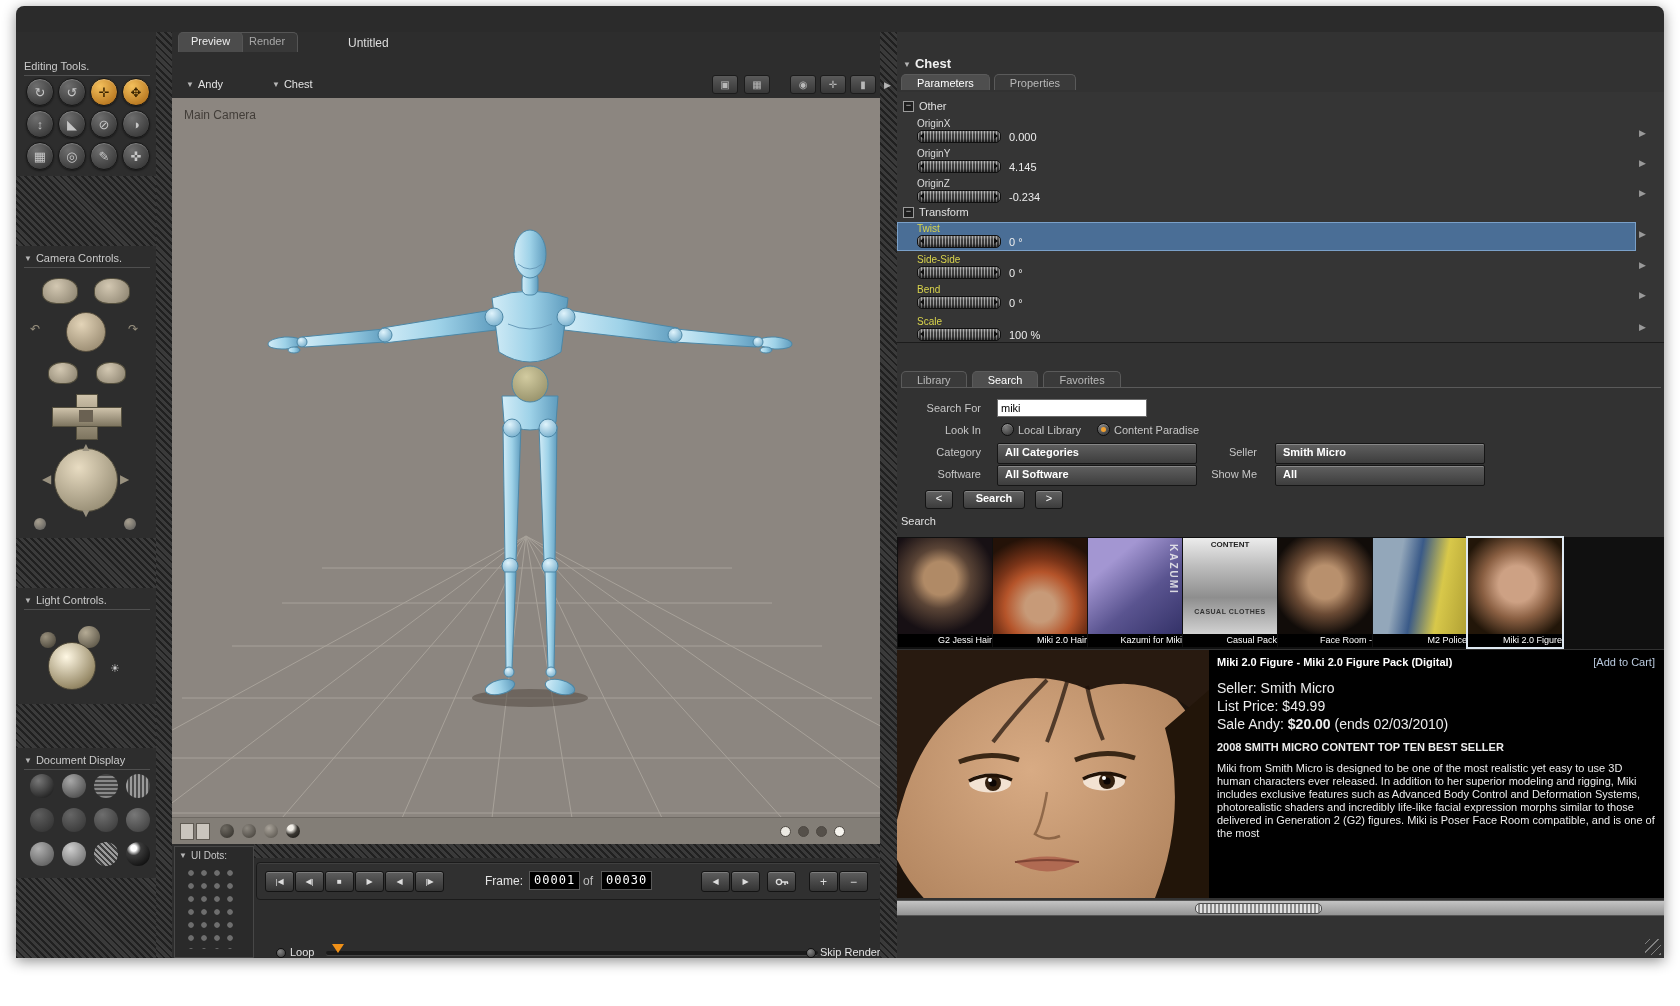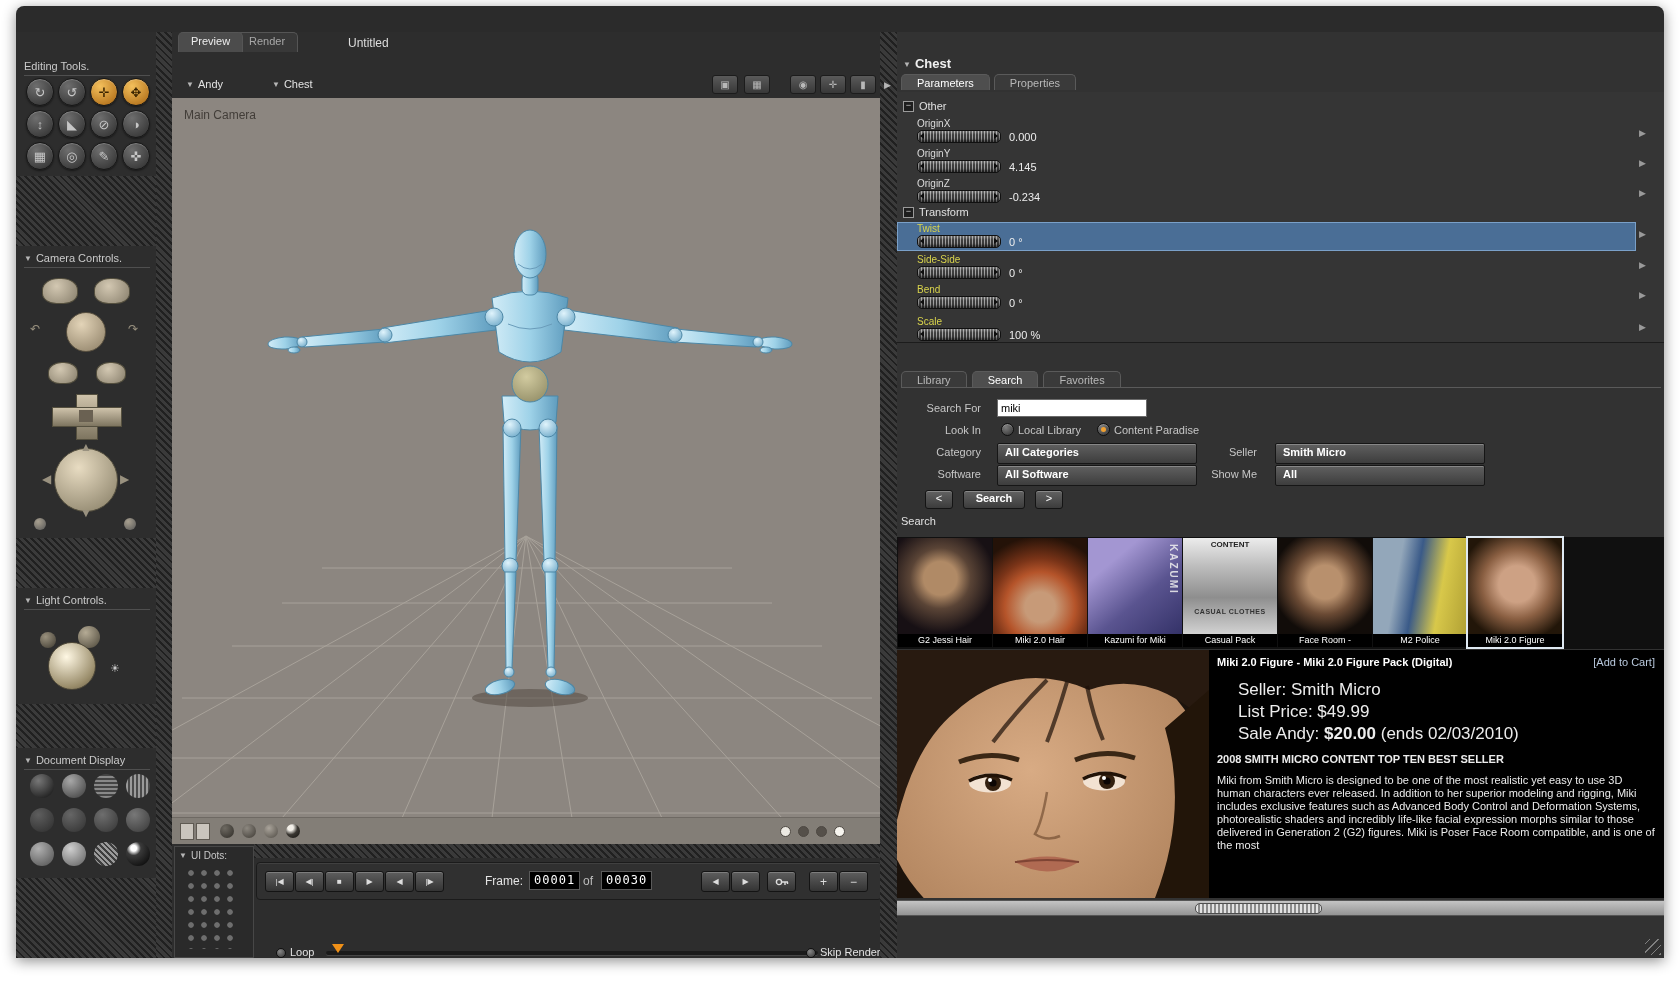--- a/index.html
+++ b/index.html
@@ -107,41 +107,41 @@
   .drop{position:absolute;height:17px;background:linear-gradient(#606060,#3d3d3d);border:1px solid #161616;
         border-radius:2px;color:#fff;font-weight:bold;font-size:11px;padding:2px 7px 0;
         box-shadow:inset 0 1px 0 rgba(255,255,255,.25);white-space:nowrap;overflow:hidden;}
   .pbtn{position:absolute;height:16px;background:linear-gradient(#626262,#3c3c3c);border:1px solid #141414;
         border-radius:3px;color:#fff;font-size:11px;text-align:center;
         box-shadow:inset 0 1px 0 rgba(255,255,255,.25);padding-top:1px;}
   
   .resultsstrip{position:absolute;left:0;top:505px;width:767px;height:112px;background:#101010;}
   .thumb{position:absolute;top:1px;width:94px;height:109px;background:#000;}
   .timg{position:relative;width:94px;height:96px;overflow:hidden;}
-  .cap{height:13px;background:#000;color:#fff;font-size:9px;line-height:13px;text-align:center;
+  .cap{height:13px;background:#000;color:#fff;font-size:9px;line-height:13px;text-align:right;
        white-space:nowrap;overflow:hidden;}
   .thumb.sel{outline:2px solid #dfe9f2;z-index:3;}
   .t1 .timg{background:radial-gradient(circle at 45% 42%,#b08a66 0 22%,#5a4436 40%,#171014 72%);}
   .t2 .timg{background:radial-gradient(circle at 50% 72%,#c79a78 0 18%,#b5542a 42%,#7a3418 58%,#241208 85%);}
   .t3 .timg{background:linear-gradient(140deg,#a396d2 0 25%,#5a5490 60%,#343268);}
   .t4 .timg{background:linear-gradient(#ececec,#bcbcbc 30%,#8e8e8e 62%,#d2d2d2);}
   .t5 .timg{background:radial-gradient(circle at 50% 46%,#b8906d 0 24%,#6a4a34 46%,#110c09 76%);}
   .t6 .timg{background:linear-gradient(100deg,#93a7ba 0 28%,#3a5a88 46%,#d8c84a 70%,#b0a034);}
   .t7 .timg{background:radial-gradient(circle at 52% 48%,#cda184 0 26%,#8a5f42 50%,#221609 82%);}
   .ovside{position:absolute;right:3px;top:6px;color:#f0f0f0;font-size:10px;letter-spacing:2px;
           writing-mode:vertical-rl;font-weight:bold;opacity:.85;}
   .ovtop{position:absolute;left:0;top:2px;width:100%;text-align:center;color:#222;font-size:8px;font-weight:bold;}
   .ovmid{position:absolute;left:0;top:70px;width:100%;text-align:center;color:#333;font-size:7px;font-weight:bold;letter-spacing:.5px;}
   
   .productarea{position:absolute;left:0;top:618px;width:767px;height:248px;background:#000;overflow:hidden;}
   .prodtext{position:absolute;left:320px;top:6px;width:438px;color:#ececec;font-size:11px;}
   .prodtitlerow{display:flex;justify-content:space-between;align-items:flex-end;}
   .prodtitle{font-weight:bold;font-size:11px;color:#fff;}
   .cartlink{color:#b9c9dd;font-size:11px;}
-  .prodline{margin-top:2px;font-size:17px;margin-left:21px;}
+  .prodline{margin-top:2px;font-size:14px;}
   .banner{margin-top:9px;font-weight:bold;font-size:11px;}
   .desc{margin-top:9px;line-height:13px;font-size:11px;max-height:104px;overflow:hidden;}
   .hscroll{position:absolute;left:0;top:868px;width:767px;height:14px;background:linear-gradient(#c4c4c4,#949494);
            border-top:1px solid #555;border-bottom:1px solid #555;}
   .hthumb{position:absolute;left:298px;top:2px;width:125px;height:9px;border:1px solid #4e4e4e;border-radius:5px;
           background:repeating-linear-gradient(90deg,#e2e2e2 0 2px,#8a8a8a 2px 4px);}
   .grip{position:absolute;right:3px;bottom:3px;width:16px;height:16px;
         background:repeating-linear-gradient(135deg,transparent 0 3px,#808080 3px 4px,transparent 4px 6px);}
 </style>
 </head>

